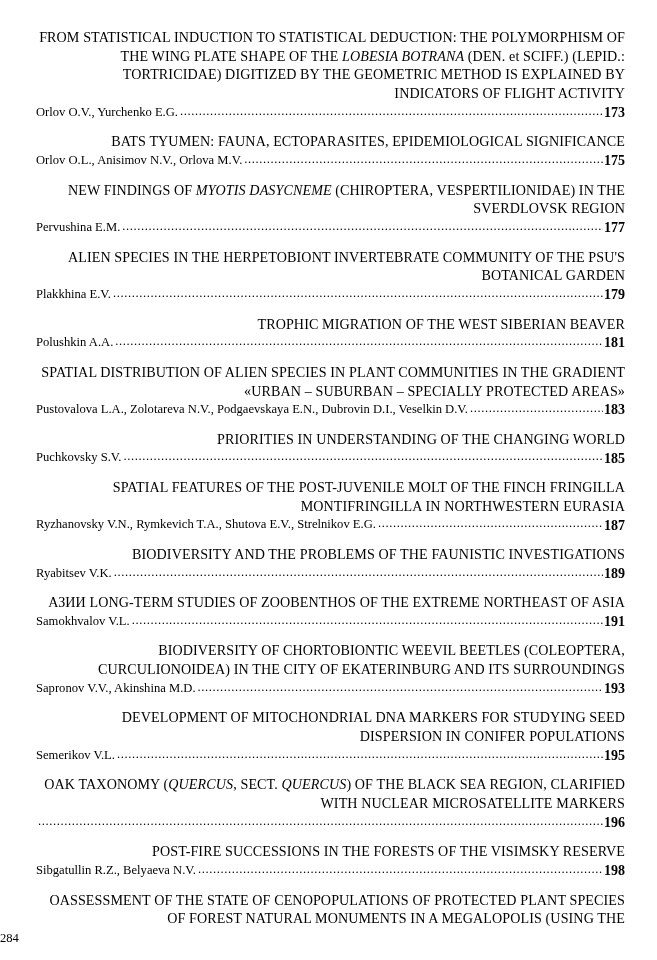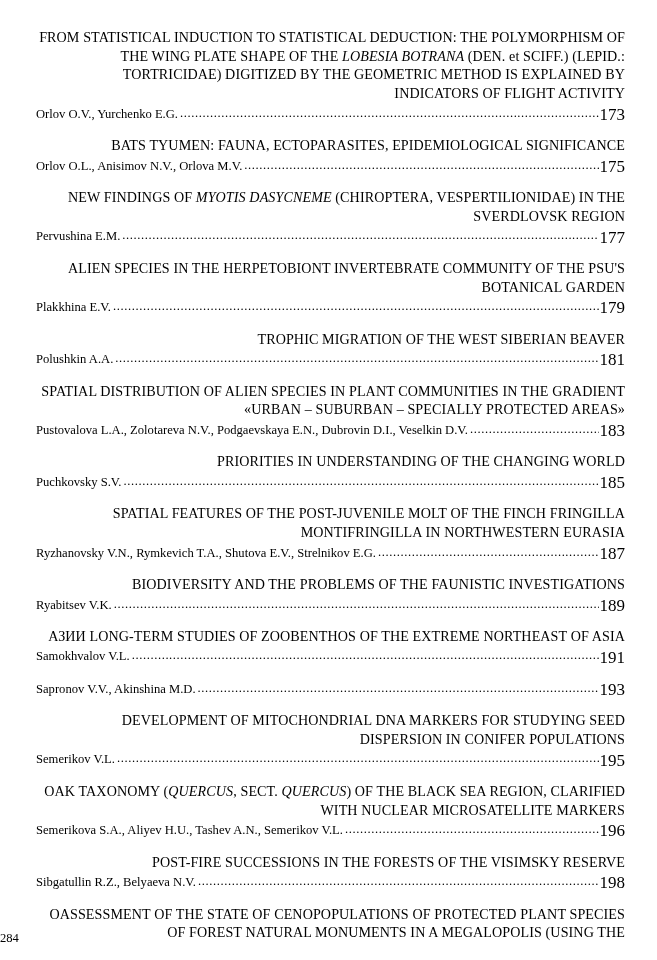--- a/index.html
+++ b/index.html
@@ -54,21 +54,22 @@
     white-space: nowrap;
     margin: 0 1px 0 2px;
     font-size: 12.6px;
     letter-spacing: 0.6px;
     position: relative;
     top: -1px;
   }
   .page-num {
     flex: 0 0 auto;
     white-space: nowrap;
-    font-size: 17px;
+    font-size: 14px;
+    font-weight: bold;
   }
   .folio {
     position: absolute;
     bottom: 14px;
     left: 0;
     right: 0;
     font-size: 12.6px;
   }
 </style>
 </head>
@@ -150,38 +151,38 @@
       </div>
       <div class="entry">
         <div class="entry-title"><span>АЗИИ LONG-TERM STUDIES OF ZOOBENTHOS OF THE EXTREME NORTHEAST OF ASIA</span></div>
         <div class="authors-line">
           <span class="authors">Samokhvalov V.L.</span>
           <span class="dots">.......................................................................................................................................................................................................</span>
           <span class="page-num">191</span>
         </div>
       </div>
       <div class="entry">
+        <div class="entry-title"><span>BIODIVERSITY OF CHORTOBIONTIC WEEVIL BEETLES (COLEOPTERA, CURCULIONOIDEA) IN THE CITY OF EKATERINBURG AND ITS SURROUNDINGS</span></div>
         <div class="authors-line">
           <span class="authors">Sapronov V.V., Akinshina M.D.</span>
           <span class="dots">.......................................................................................................................................................................................................</span>
           <span class="page-num">193</span>
         </div>
       </div>
       <div class="entry">
         <div class="entry-title"><span>DEVELOPMENT OF MITOCHONDRIAL DNA MARKERS FOR STUDYING SEED DISPERSION IN CONIFER POPULATIONS</span></div>
         <div class="authors-line">
           <span class="authors">Semerikov V.L.</span>
           <span class="dots">.......................................................................................................................................................................................................</span>
           <span class="page-num">195</span>
         </div>
       </div>
       <div class="entry">
         <div class="entry-title"><span>OAK TAXONOMY (</span><span class="it">QUERCUS</span><span>, SECT. </span><span class="it">QUERCUS</span><span>) OF THE BLACK SEA REGION, CLARIFIED WITH NUCLEAR MICROSATELLITE MARKERS</span></div>
         <div class="authors-line">
-          <span class="authors">Semerikova S.A., Aliyev H.U., Tashev A.N., Semerikov V.L.</span>
           <span class="dots">.......................................................................................................................................................................................................</span>
           <span class="page-num">196</span>
         </div>
       </div>
       <div class="entry">
         <div class="entry-title"><span>POST-FIRE SUCCESSIONS IN THE FORESTS OF THE VISIMSKY RESERVE</span></div>
         <div class="authors-line">
           <span class="authors">Sibgatullin R.Z., Belyaeva N.V.</span>
           <span class="dots">.......................................................................................................................................................................................................</span>
           <span class="page-num">198</span>

